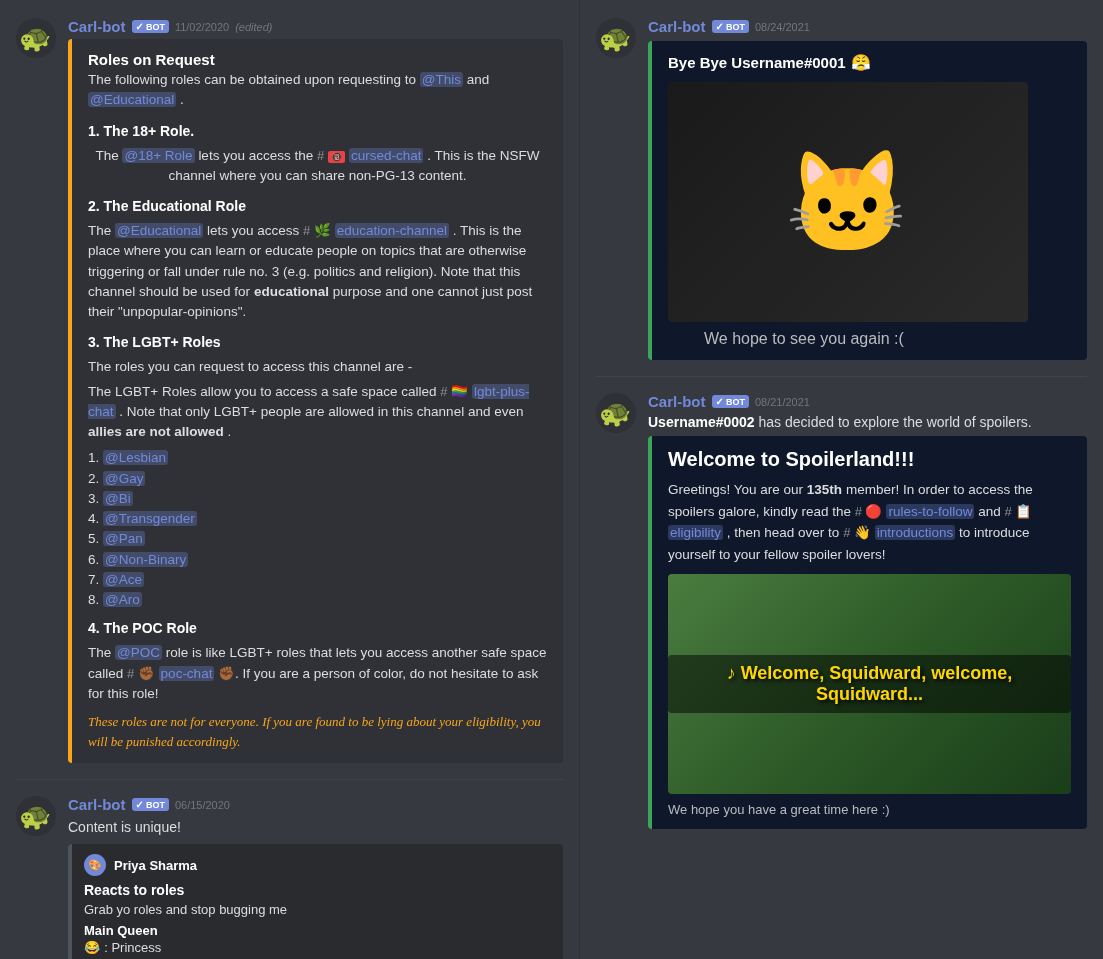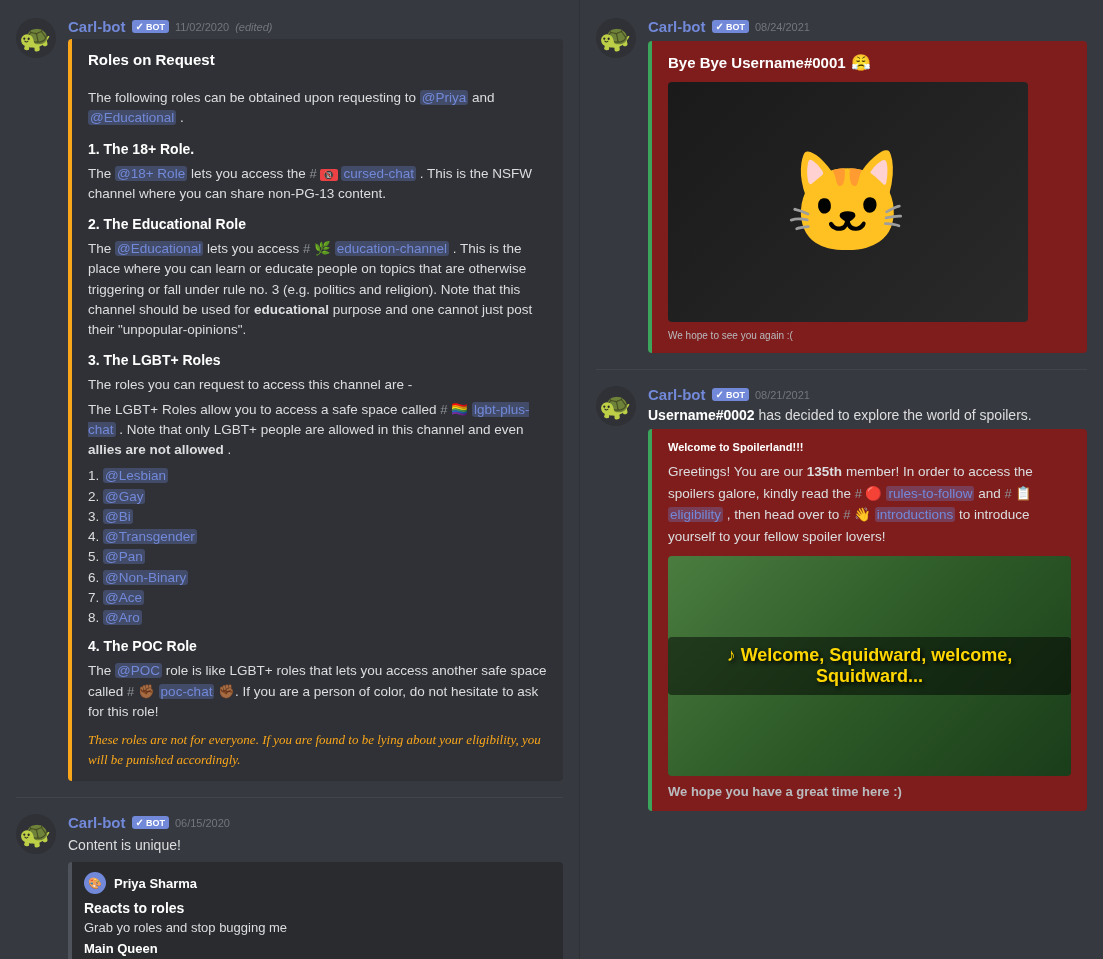--- a/index.html
+++ b/index.html
@@ -98,21 +98,21 @@
       background: #2f3136;
       border-radius: 4px;
       padding: 12px 16px;
       margin-top: 4px;
     }
 
     .embed-title {
       color: #ffffff;
       font-weight: 700;
       font-size: 15px;
-      margin-bottom: 20px;
+      margin-bottom: 2px;
     }
 
     .embed-desc {
       color: #dcddde;
       font-size: 13.5px;
       line-height: 1.5;
     }
 
     .mention {
       background: rgba(114, 137, 218, 0.3);
@@ -215,21 +215,21 @@
       font-size: 13px;
       color: #dcddde;
       display: flex;
       align-items: center;
       gap: 4px;
     }
 
     
     .right-embed {
       border-left: 4px solid #3ba55c;
-      background: #7f1d1d;
+      background: #0f172a;
       border-radius: 4px;
       padding: 12px 16px;
       margin-top: 6px;
     }
 
     .cat-image {
       width: 100%;
       height: 100%;
       background: linear-gradient(135deg, #1a1a1a 0%, #2a2a2a 100%);
       display: flex;
@@ -300,28 +300,28 @@
         </span>
         <span class="timestamp">11/02/2020</span>
         <span class="edited-label">(edited)</span>
       </div>
 
       <div class="embed-box">
         <div class="embed-title">Roles on Request</div>
         <div class="embed-desc">
           <div style="margin-bottom:8px;">
             <span>The following roles can be obtained upon requesting to </span>
-            <span class="mention">@Priya</span>
+            <span class="mention">@This</span>
             <span> and </span>
             <span class="mention">@Educational</span>
             <span>.</span>
           </div>
 
           <div class="section-header">1. The 18+ Role.</div>
-          <div style="margin-bottom:4px;">
+          <div style="margin-bottom:4px;text-align:center;">
             <span>The </span>
             <span class="mention">@18+ Role</span>
             <span> lets you access the </span>
             <span class="hash-icon">#</span>
             <span class="nsfw-badge">🔞</span>
             <span class="channel-mention">cursed-chat</span>
             <span>. This is the NSFW channel where you can share non-PG-13 content.</span>
           </div>
 
           <div class="section-header">2. The Educational Role</div>
@@ -434,21 +434,21 @@
       <div class="right-embed">
         <div style="display:flex; align-items:center; gap:6px; margin-bottom:10px;">
           <span style="color:#ffffff; font-weight:700; font-size:15px;">Bye Bye Username#0001</span>
           <span class="emoji">😤</span>
         </div>
 
         <div class="cat-image" style="border-radius:4px; max-width:360px; height:240px;">
           <span style="font-size:100px;">🐱</span>
         </div>
 
-        <div style="color:#b9bbbe; font-size:10px; margin-top:8px;">We hope to see you again :(</div>
+        <div style="color:#b9bbbe; font-size:16px; margin-top:8px;margin-left:36px;">We hope to see you again :(</div>
       </div>
     </div>
   </div>
 
   <div class="divider"></div>
 
   <div class="message-container">
     <div class="avatar">
       <span class="avatar-turtle">🐢</span>
     </div>
@@ -461,21 +461,21 @@
         </span>
         <span class="timestamp">08/21/2021</span>
       </div>
 
       <div style="margin-bottom:4px;">
         <span style="font-weight:700; color:#ffffff;">Username#0002</span>
         <span>has decided to explore the world of spoilers.</span>
       </div>
 
       <div class="right-embed">
-        <div style="color:#ffffff; font-weight:700; font-size:11px; margin-bottom:8px;">Welcome to Spoilerland!!!</div>
+        <div style="color:#ffffff; font-weight:700; font-size:20px; margin-bottom:8px;">Welcome to Spoilerland!!!</div>
         <div style="line-height:1.6; font-size:13.5px;">
           <span>Greetings! You are our </span>
           <strong>135th</strong>
           <span> member! In order to access the spoilers galore, kindly read the </span>
           <span class="hash-icon">#</span>
           <span>🔴</span>
           <span class="channel-mention">rules-to-follow</span>
           <span> and </span>
           <span class="hash-icon">#</span>
           <span>📋</span>
@@ -486,18 +486,18 @@
           <span class="channel-mention">introductions</span>
           <span> to introduce yourself to your fellow spoiler lovers!</span>
         </div>
 
         <div class="sponge-image">
           <div style="background: rgba(0,0,0,0.5); padding: 8px 16px; border-radius: 4px; text-align:center;">
             <span class="sponge-text">♪ Welcome, Squidward, welcome, Squidward...</span>
           </div>
         </div>
 
-        <div style="color:#b9bbbe; font-size:13px; margin-top:8px;font-weight:bold;">We hope you have a great time here :)</div>
+        <div style="color:#b9bbbe; font-size:13px; margin-top:8px;">We hope you have a great time here :)</div>
       </div>
     </div>
   </div>
 
 </div>
 
 </body></html>

